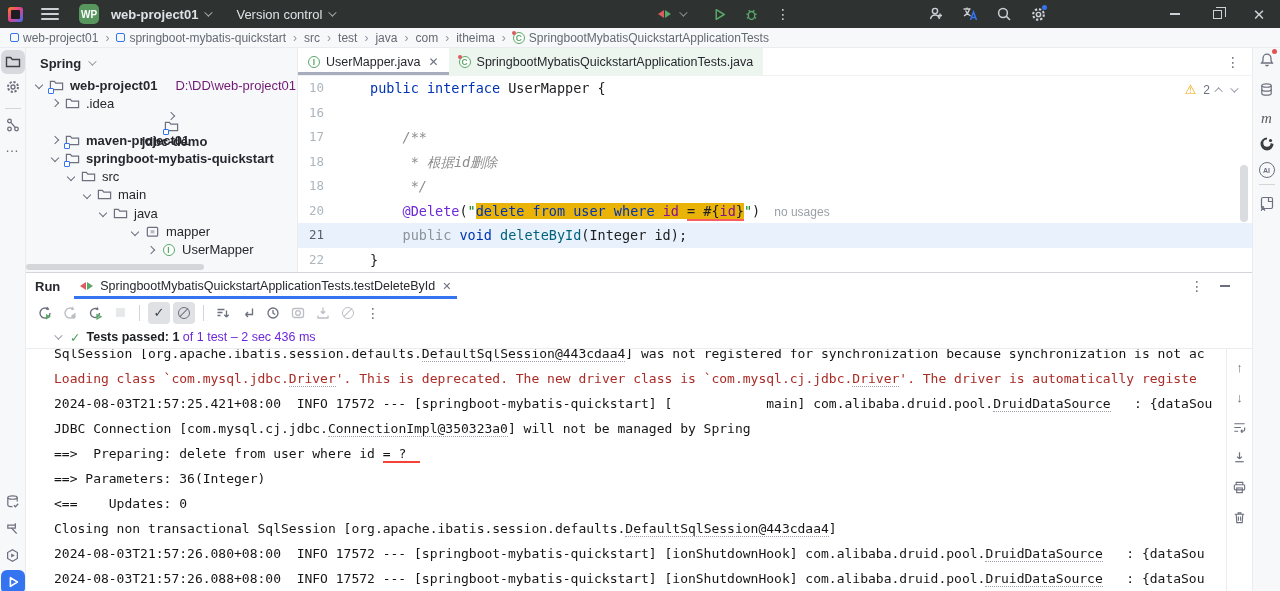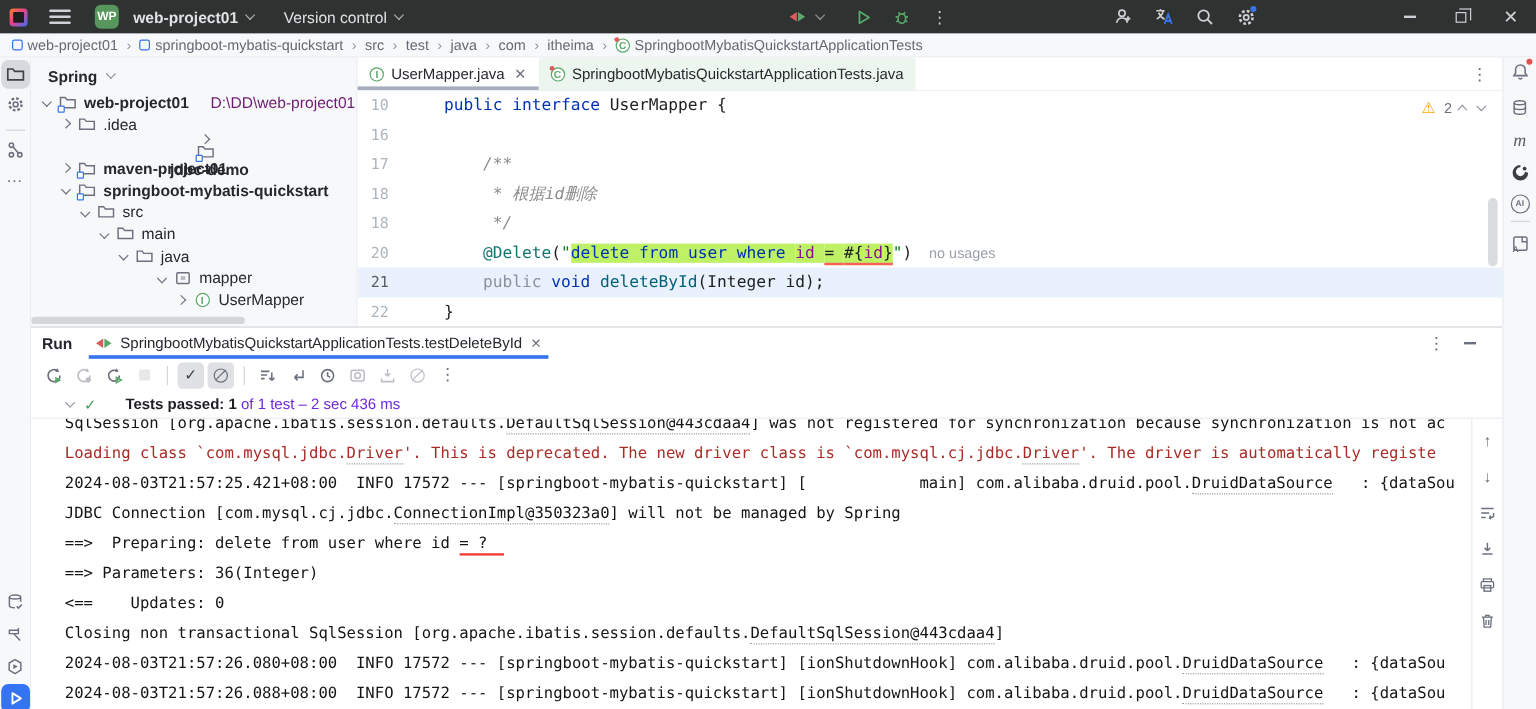--- a/index.html
+++ b/index.html
@@ -80,23 +80,23 @@
   .tab .x{color:#6c707e;font-size:12px;margin-left:2px;}
   .tab-more{position:absolute;right:12px;top:0;height:28px;display:flex;align-items:center;color:#6c707e;font-size:14px;}
   .codearea{position:relative;flex:1;overflow:hidden;font-size:13.5px;}
   .crow{height:24.5px;line-height:24.5px;display:flex;white-space:pre;}
   .crow.cur{background:#e9f2fc;}
   .gut{width:40px;padding-right:14px;text-align:right;color:#adb5bd;font-family:"DejaVu Sans Mono","Liberation Mono",monospace;font-size:12.5px;flex:none;}
   .crow.cur .gut{color:#5a5d63;}
   .ctext{font-family:"DejaVu Sans Mono","Liberation Mono",monospace;padding-left:32px;}
   .seg{white-space:pre;}
   .pl{color:#202124}.kw{color:#0033b3}.cmt{color:#8c8c8c;font-style:italic}
-  .ann{color:#0f766e}.str{color:#067d17}
+  .ann{color:#6d28d9}.str{color:#067d17}
   .sqlkw{color:#0033b3}.sqlid{color:#871094}.sqlpl{color:#202124}
-  .bg{background:#bef264;}
+  .bg{background:#eab308;}
   .red-ul{border-bottom:2px solid #fa5f5f;}
   .modg{color:#8c929c}.meth{color:#00627a}
   .inlay{color:#9aa0a8;font-family:"Liberation Sans","DejaVu Sans",sans-serif;font-size:12px;margin-left:14px;}
   .inspections{position:absolute;right:12px;top:4px;display:flex;align-items:center;gap:7px;color:#6c707e;font-size:12px;background:#fff;padding:2px 4px;border-radius:4px;}
   .warn-tri{color:#f2a60a;font-size:13px;}
   .ed-scroll{position:absolute;right:4px;top:89px;width:8px;height:57px;background:#dadce0;border-radius:4px;}
 
   
   .runpanel{height:319px;border-top:1px solid #d3d5db;background:#fff;display:flex;flex-direction:column;position:relative;min-height:0;}
   .run-head{height:26px;display:flex;align-items:center;flex:none;position:relative;}
@@ -110,21 +110,21 @@
   .rt-icon.toggled{background:#dfe1e5;}
   .rt-icon.disabled{opacity:.45;}
   .rt-sep{width:1px;height:16px;background:#d3d5db;margin:0 5px;}
   .slash-circ{width:12px;height:12px;border:1.4px solid #6c707e;border-radius:50%;position:relative;}
   .slash-circ::after{content:"";position:absolute;left:-1px;top:4.3px;width:12px;height:1.4px;background:#6c707e;transform:rotate(-45deg);}
   .stop-sq{width:9px;height:9px;background:#c9ccd1;border-radius:1px;}
   .check-gl{font-size:13px;color:#3e4349;}
   .run-status{height:23px;display:flex;align-items:center;border-bottom:1px solid #ebecf0;flex:none;font-size:12.5px;}
   .rs-chev{margin-left:28px;color:#6c707e;}
   .rs-check{color:#499c54;font-weight:bold;margin-left:10px;}
-  .rs-bold{font-weight:bold;color:#1d1f23;margin-left:24px;}
+  .rs-bold{font-weight:bold;color:#1d1f23;margin-left:6px;}
   .rs-rest{color:#6d28d9;white-space:pre;}
 
   .console-wrap{flex:1;position:relative;overflow:hidden;}
   .console{position:absolute;left:0;top:0;right:26px;bottom:0;overflow:hidden;padding-left:28px;}
   .console-inner{margin-top:-8px;}
   .cline{white-space:pre;height:25px;line-height:25px;font-family:"DejaVu Sans Mono","Liberation Mono",monospace;font-size:13px;color:#151515;}
   .err{color:#ab2b26;}
   .typo{border-bottom:1.5px dotted #9aa1a8;}
   .redul{border-bottom:2px solid #f44336;padding-right:14px;}
   .con-toolbar{position:absolute;right:0;top:0;bottom:0;width:26px;border-left:1px solid #ebecf0;display:flex;flex-direction:column;align-items:center;padding-top:8px;gap:10px;color:#6c707e;background:#fff;}

